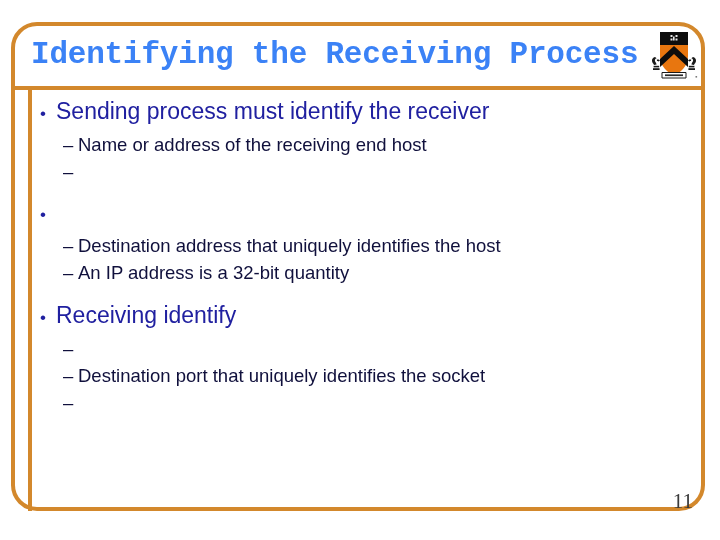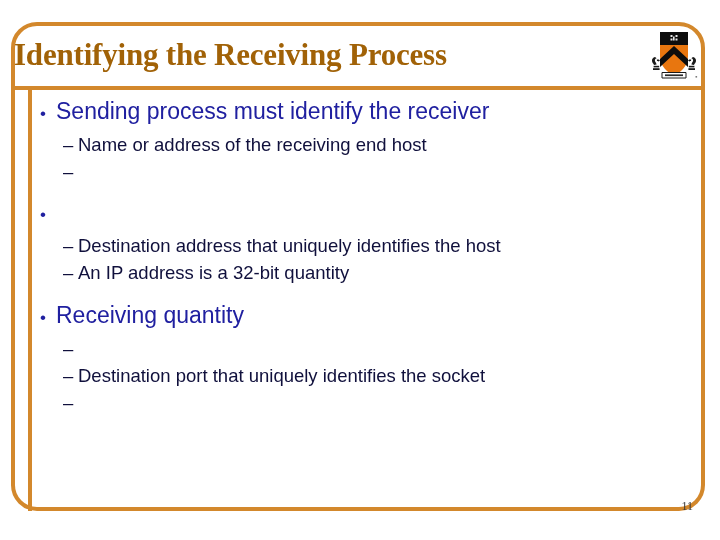--- a/index.html
+++ b/index.html
@@ -59,28 +59,28 @@
   .title-bar {
     position: absolute;
     left: 0;
     top: 22px;
     width: 720px;
     height: 64px;
     display: flex;
     align-items: center;
   }
   .title-text {
-    margin-left: 14px;
+    margin-left: 31px;
     font-size: 31px;
     font-weight: bold;
-    color: #a16207;
+    color: #3b82f6;
     letter-spacing: -0.2px;
     white-space: nowrap;
     line-height: 1;
-    font-family: Liberation Serif, serif;
+    font-family: Liberation Mono, monospace;
   }
 
   
   .logo {
     position: absolute;
     right: 19px;
     top: 26px;
     width: 54px;
     height: 58px;
   }
@@ -129,21 +129,21 @@
     flex: 0 0 15px;
     line-height: 27px;
   }
 
   
   .page-number {
     position: absolute;
     right: 27px;
     bottom: 26px;
     font-family: "Liberation Serif", serif;
-    font-size: 12px;
+    font-size: 21px;
     color: #3a3a3a;
   }
 </style>
 </head>
 <body>
 
 <div id="slide">
 
   <div class="frame-outer"></div>
   <div class="title-rule"></div>
@@ -215,21 +215,21 @@
       </div>
       <div class="bullet-l2">
         <span class="dash">–</span>
         <span>An IP address is a 32-bit quantity</span>
       </div>
     </div>
 
     <div class="group">
       <div class="bullet-l1">
         <span class="dot">•</span>
-        <span>Receiving quantity</span>
+        <span>Receiving identify</span>
       </div>
       <div class="bullet-l2">
         <span class="dash">–</span>
       </div>
       <div class="bullet-l2">
         <span class="dash">–</span>
         <span>Destination port that uniquely identifies the socket</span>
       </div>
       <div class="bullet-l2">
         <span class="dash">–</span>

